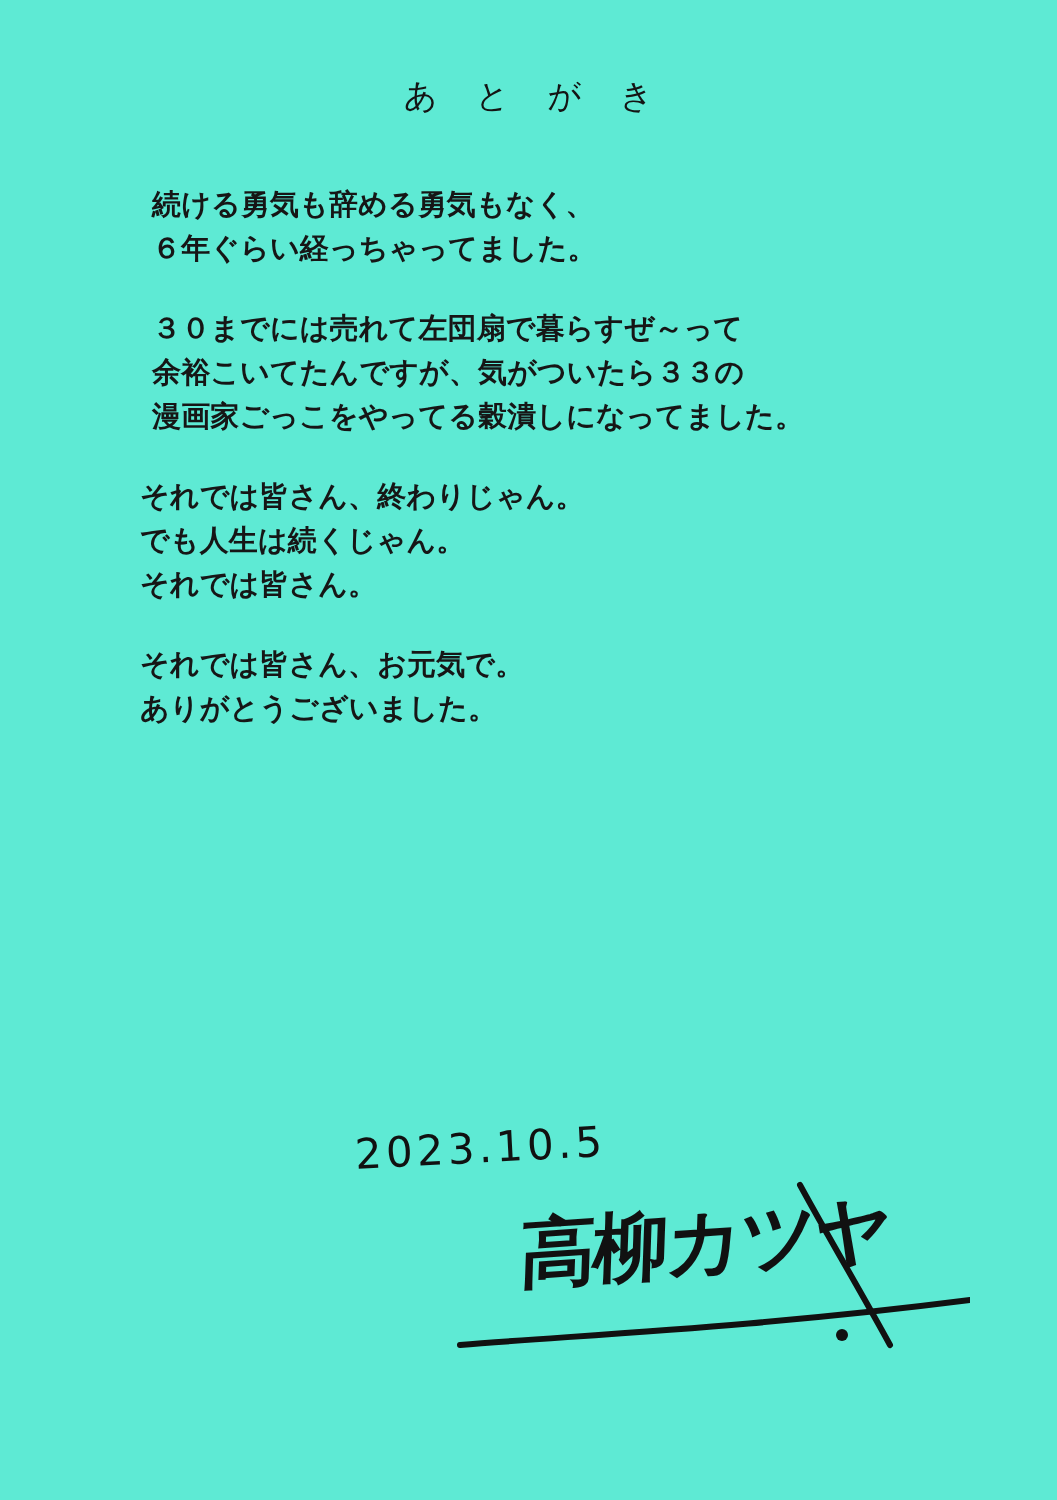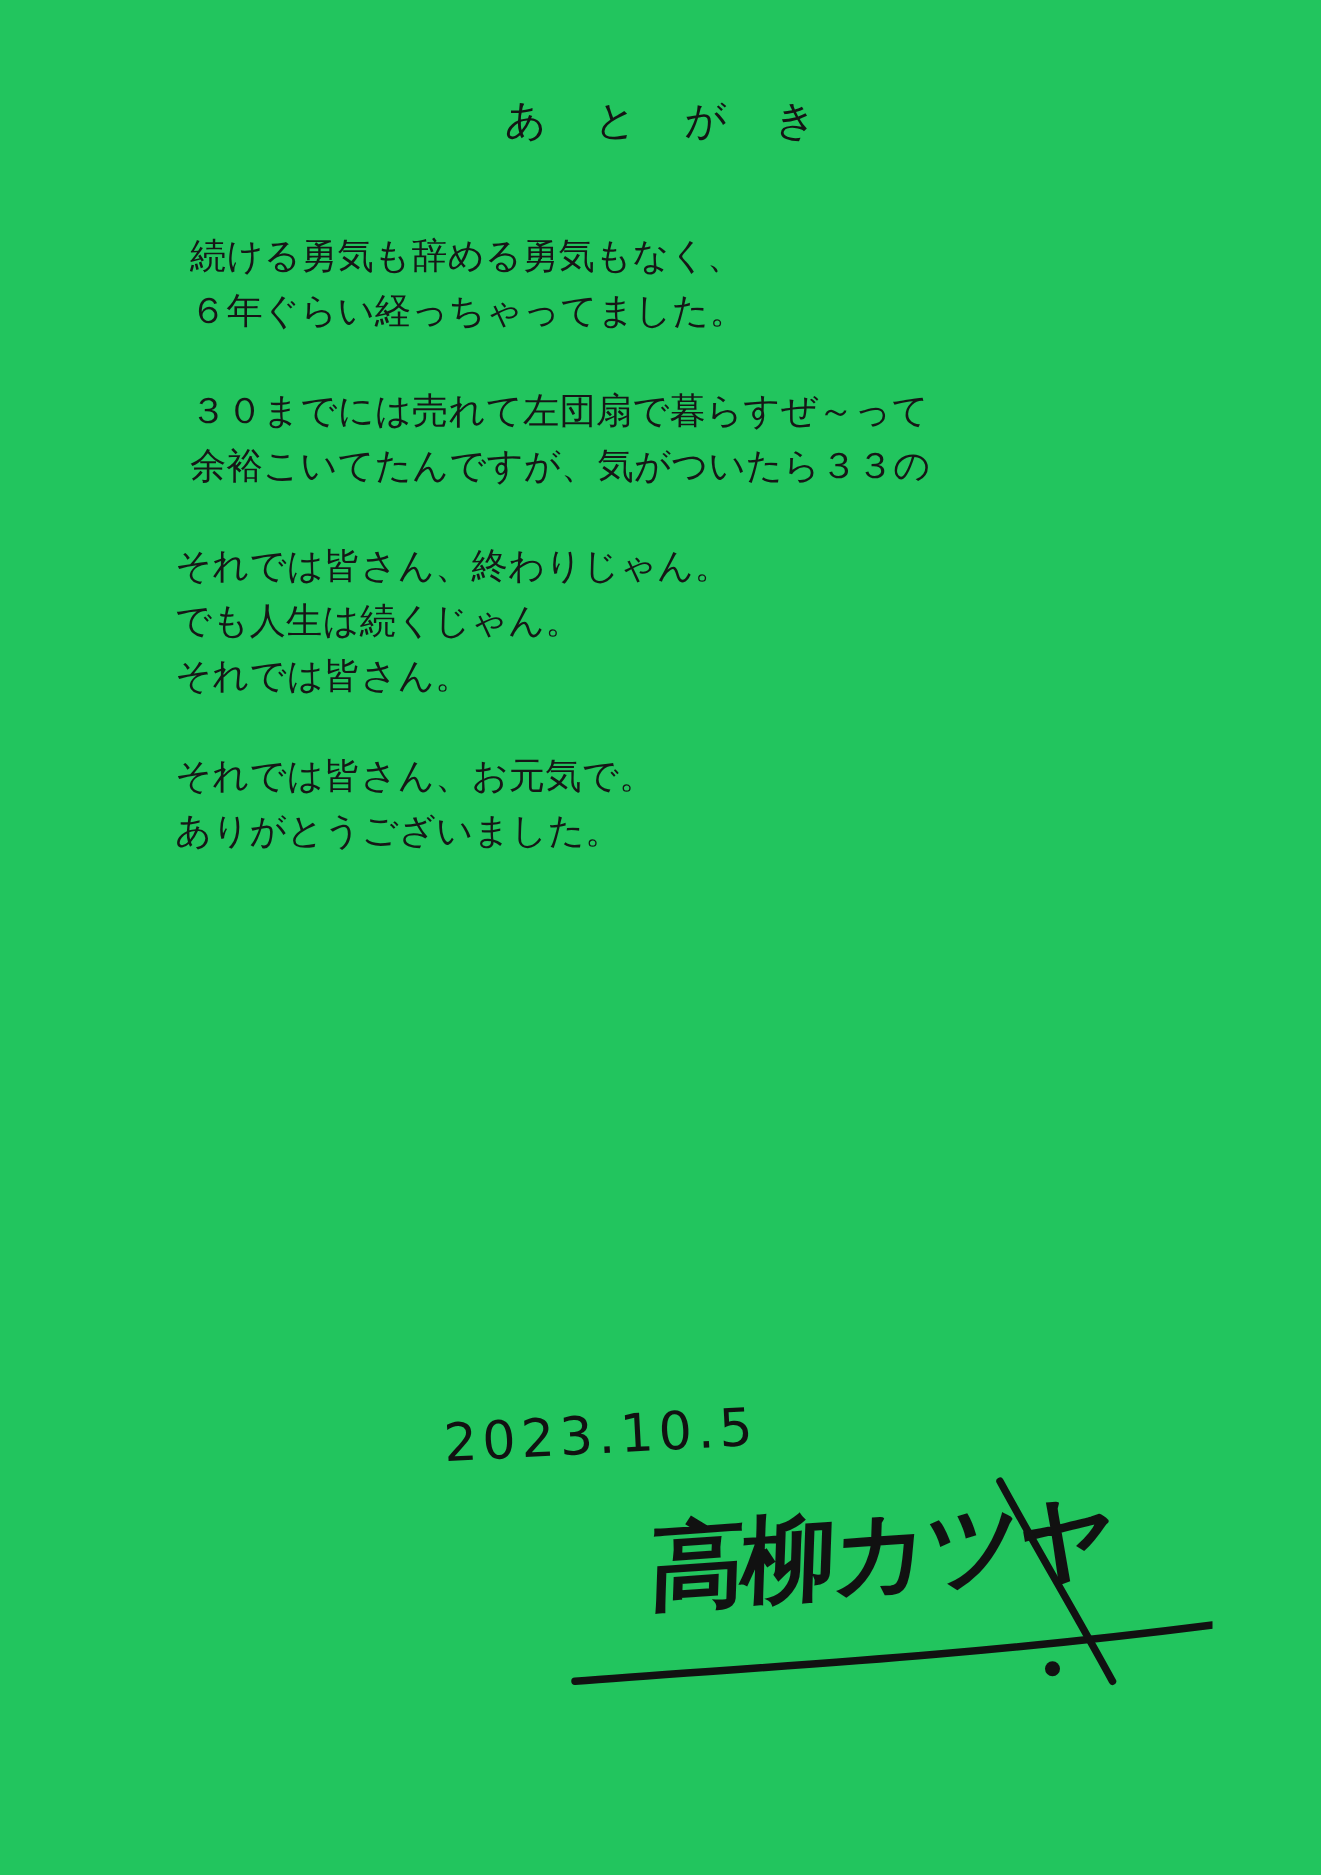--- a/index.html
+++ b/index.html
@@ -12,41 +12,42 @@
     height: 1500px;
     position: relative;
     font-family: "DejaVu Sans", "Liberation Sans", sans-serif;
     color: #1a1a1a;
     overflow: hidden;
   }
 
   .page {
     position: absolute;
     inset: 0;
-    background: #22c55e;
+    background: #5eead4;
   }
 
   .title {
     position: absolute;
     top: 74px;
     left: 0;
     width: 1057px;
     text-align: center;
     font-size: 33px;
     letter-spacing: 0.42em;
     text-indent: 0.42em;
     color: #141414;
     font-weight: 400;
   }
 
   .body-text {
     position: absolute;
     top: 182px;
     left: 140px;
     width: 830px;
+    font-weight: bold;
   }
 
   .para {
     margin: 0 0 36px 0;
   }
   .para:last-child {
     margin-bottom: 0;
   }
 
   .line {
@@ -114,20 +115,21 @@
   <div class="body-text">
 
     <div class="para indent">
       <div class="line">続ける勇気も辞める勇気もなく、</div>
       <div class="line">６年ぐらい経っちゃってました。</div>
     </div>
 
     <div class="para indent">
       <div class="line">３０までには売れて左団扇で暮らすぜ～って</div>
       <div class="line">余裕こいてたんですが、気がついたら３３の</div>
+      <div class="line">漫画家ごっこをやってる穀潰しになってました。</div>
     </div>
 
     <div class="para">
       <div class="line">それでは皆さん、終わりじゃん。</div>
       <div class="line">でも人生は続くじゃん。</div>
       <div class="line">それでは皆さん。</div>
     </div>
 
 
     <div class="para">

